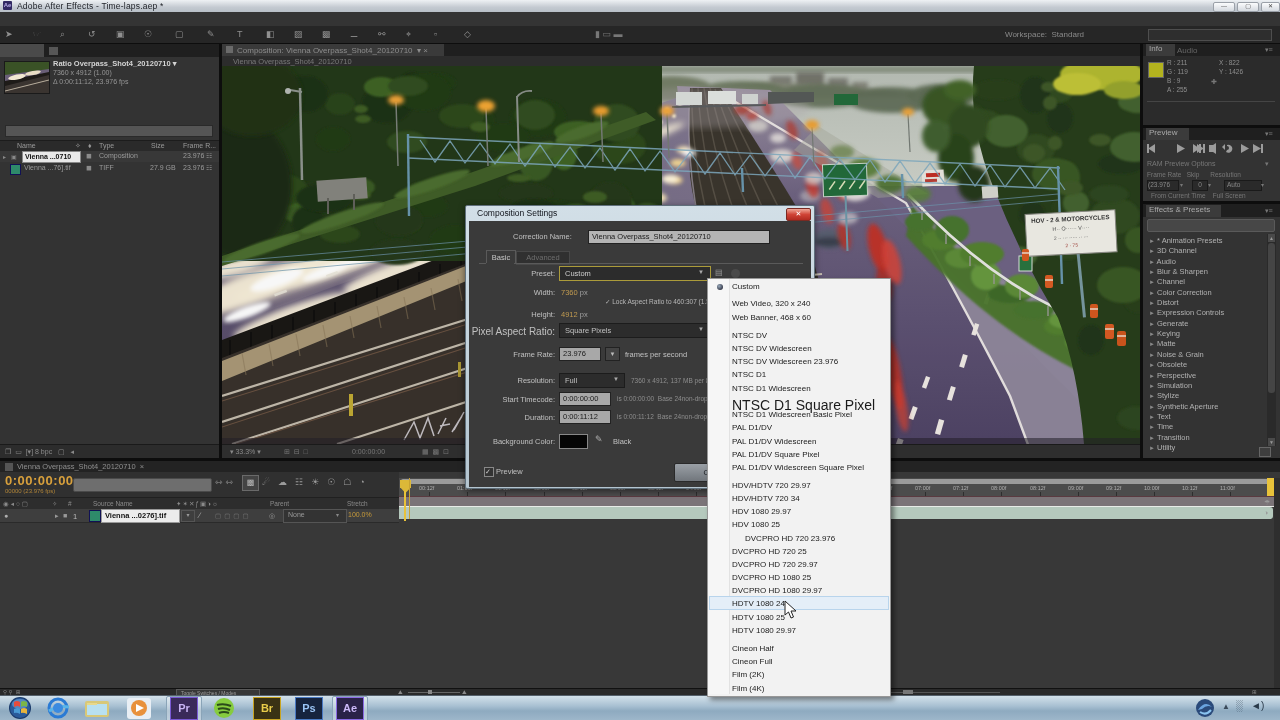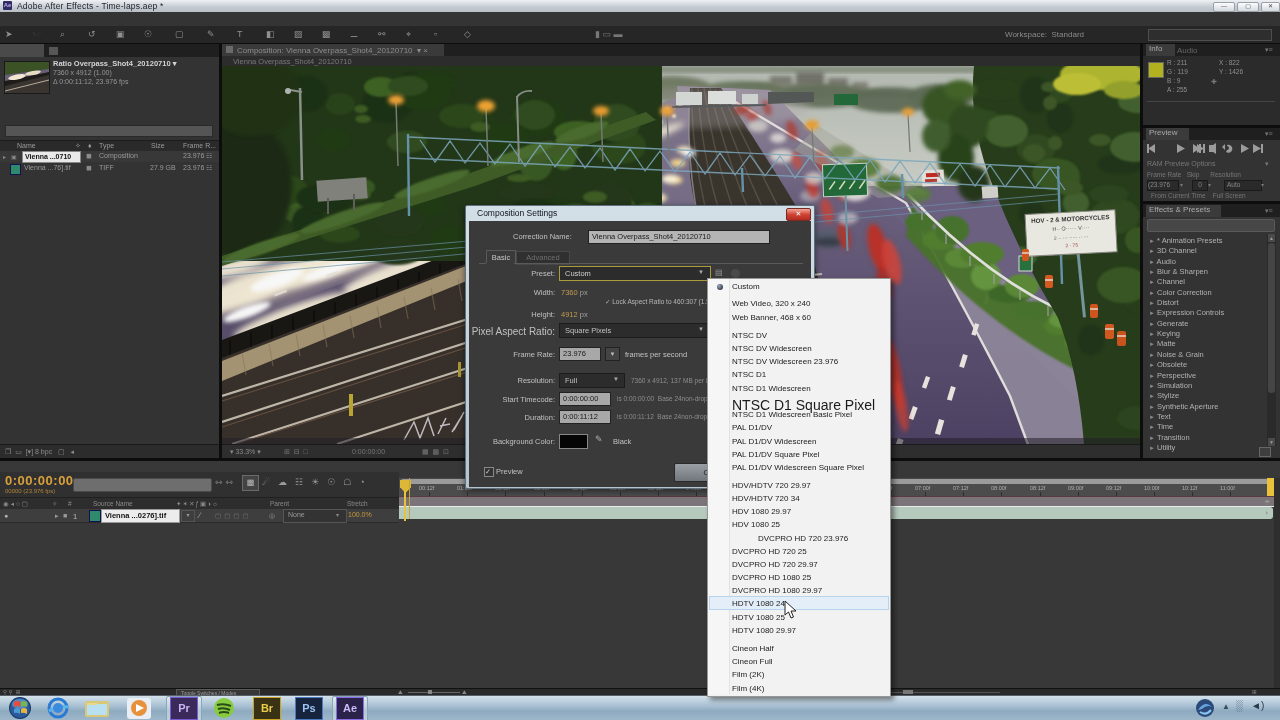--- a/index.html
+++ b/index.html
@@ -575,20 +575,24 @@
       <div class="abs" style="left:124px;top:17px;width:9px;height:212px;background:#2a2a2a;">
         <div class="abs" style="left:1px;top:0;width:7px;height:8px;background:#4a4a4a;color:#999;font-size:5px;text-align:center;line-height:8px;">▲</div>
         <div class="abs" style="left:1px;top:9px;width:7px;height:150px;background:#454545;border-radius:3px;"></div>
         <div class="abs" style="left:1px;top:204px;width:7px;height:8px;background:#4a4a4a;color:#999;font-size:5px;text-align:center;line-height:8px;">▼</div>
       </div>
       <div class="abs" style="left:116px;top:230px;width:10px;height:8px;border:1px solid #666;background:#3e3e3e;"></div>
     </div>
   </div>
   <div id="timeline" class="abs">
 
+    <div class="abs" style="left:0;top:0;width:1280px;height:11px;background:#232323;">
+      <div class="abs" style="left:5px;top:2px;width:8px;height:8px;background:#555;"></div>
+      <div class="abs" style="left:17px;top:1px;font-size:7.5px;color:#8f8f8f;">Vienna Overpass_Shot4_20120710&nbsp;&nbsp;×</div>
+    </div>
 
     <div class="abs" style="left:0;top:11px;width:399px;height:25px;background:#303030;">
       <div class="abs" style="left:5px;top:1px;font-size:13px;font-weight:bold;color:#d8a03c;letter-spacing:.5px;">0:00:00:00</div>
       <div class="abs" style="left:5px;top:16px;font-size:6px;color:#b08438;">00000 (23.976 fps)</div>
       <div class="abs" style="left:73px;top:6px;width:137px;height:12px;background:#6e6e6e;border:1px solid #4a4a4a;border-radius:2px;"></div>
       <div class="abs" style="left:215px;top:5px;font-size:9px;color:#9a9a9a;letter-spacing:3px;">⇿⇿</div>
       <div class="abs" style="left:242px;top:3px;width:15px;height:14px;border:1px solid #6a6a6a;background:#444;color:#bbb;font-size:8px;text-align:center;line-height:14px;">▩</div>
       <div class="abs" style="left:262px;top:5px;font-size:9px;color:#9a9a9a;letter-spacing:8px;">☄☁☷☀☉☖◔</div>
     </div>
 
@@ -794,21 +798,21 @@
       <div class="abs" style="left:24px;top:118px;font-size:14px;color:#1a1a1a;white-space:nowrap;">NTSC D1 Square Pixel</div>
       <div class="abs" style="left:24px;top:131px;font-size:8px;color:#1a1a1a;white-space:nowrap;">NTSC D1 Widescreen Basic Pixel</div>
       <div class="abs" style="left:24px;top:144px;font-size:8px;color:#1a1a1a;white-space:nowrap;">PAL D1/DV</div>
       <div class="abs" style="left:24px;top:158px;font-size:8px;color:#1a1a1a;white-space:nowrap;">PAL D1/DV Widescreen</div>
       <div class="abs" style="left:24px;top:171px;font-size:8px;color:#1a1a1a;white-space:nowrap;">PAL D1/DV Square Pixel</div>
       <div class="abs" style="left:24px;top:184px;font-size:8px;color:#1a1a1a;white-space:nowrap;">PAL D1/DV Widescreen Square Pixel</div>
       <div class="abs" style="left:24px;top:202px;font-size:8px;color:#1a1a1a;white-space:nowrap;">HDV/HDTV 720 29.97</div>
       <div class="abs" style="left:24px;top:215px;font-size:8px;color:#1a1a1a;white-space:nowrap;">HDV/HDTV 720 34</div>
       <div class="abs" style="left:24px;top:228px;font-size:8px;color:#1a1a1a;white-space:nowrap;">HDV 1080 29.97</div>
       <div class="abs" style="left:24px;top:241px;font-size:8px;color:#1a1a1a;white-space:nowrap;">HDV 1080 25</div>
-      <div class="abs" style="left:29px;top:255px;font-size:8px;color:#1a1a1a;white-space:nowrap;padding-left:21px;">DVCPRO HD 720 23.976</div>
+      <div class="abs" style="left:16px;top:255px;font-size:8px;color:#1a1a1a;white-space:nowrap;padding-left:21px;">DVCPRO HD 720 23.976</div>
       <div class="abs" style="left:24px;top:268px;font-size:8px;color:#1a1a1a;white-space:nowrap;">DVCPRO HD 720 25</div>
       <div class="abs" style="left:24px;top:281px;font-size:8px;color:#1a1a1a;white-space:nowrap;">DVCPRO HD 720 29.97</div>
       <div class="abs" style="left:24px;top:294px;font-size:8px;color:#1a1a1a;white-space:nowrap;">DVCPRO HD 1080 25</div>
       <div class="abs" style="left:24px;top:307px;font-size:8px;color:#1a1a1a;white-space:nowrap;">DVCPRO HD 1080 29.97</div>
       <div class="abs" style="left:24px;top:320px;font-size:8px;color:#1a1a1a;white-space:nowrap;">HDTV 1080 24</div>
       <div class="abs" style="left:24px;top:334px;font-size:8px;color:#1a1a1a;white-space:nowrap;">HDTV 1080 25</div>
       <div class="abs" style="left:24px;top:347px;font-size:8px;color:#1a1a1a;white-space:nowrap;">HDTV 1080 29.97</div>
       <div class="abs" style="left:24px;top:365px;font-size:8px;color:#1a1a1a;white-space:nowrap;">Cineon Half</div>
       <div class="abs" style="left:24px;top:378px;font-size:8px;color:#1a1a1a;white-space:nowrap;">Cineon Full</div>
       <div class="abs" style="left:24px;top:391px;font-size:8px;color:#1a1a1a;white-space:nowrap;">Film (2K)</div>

